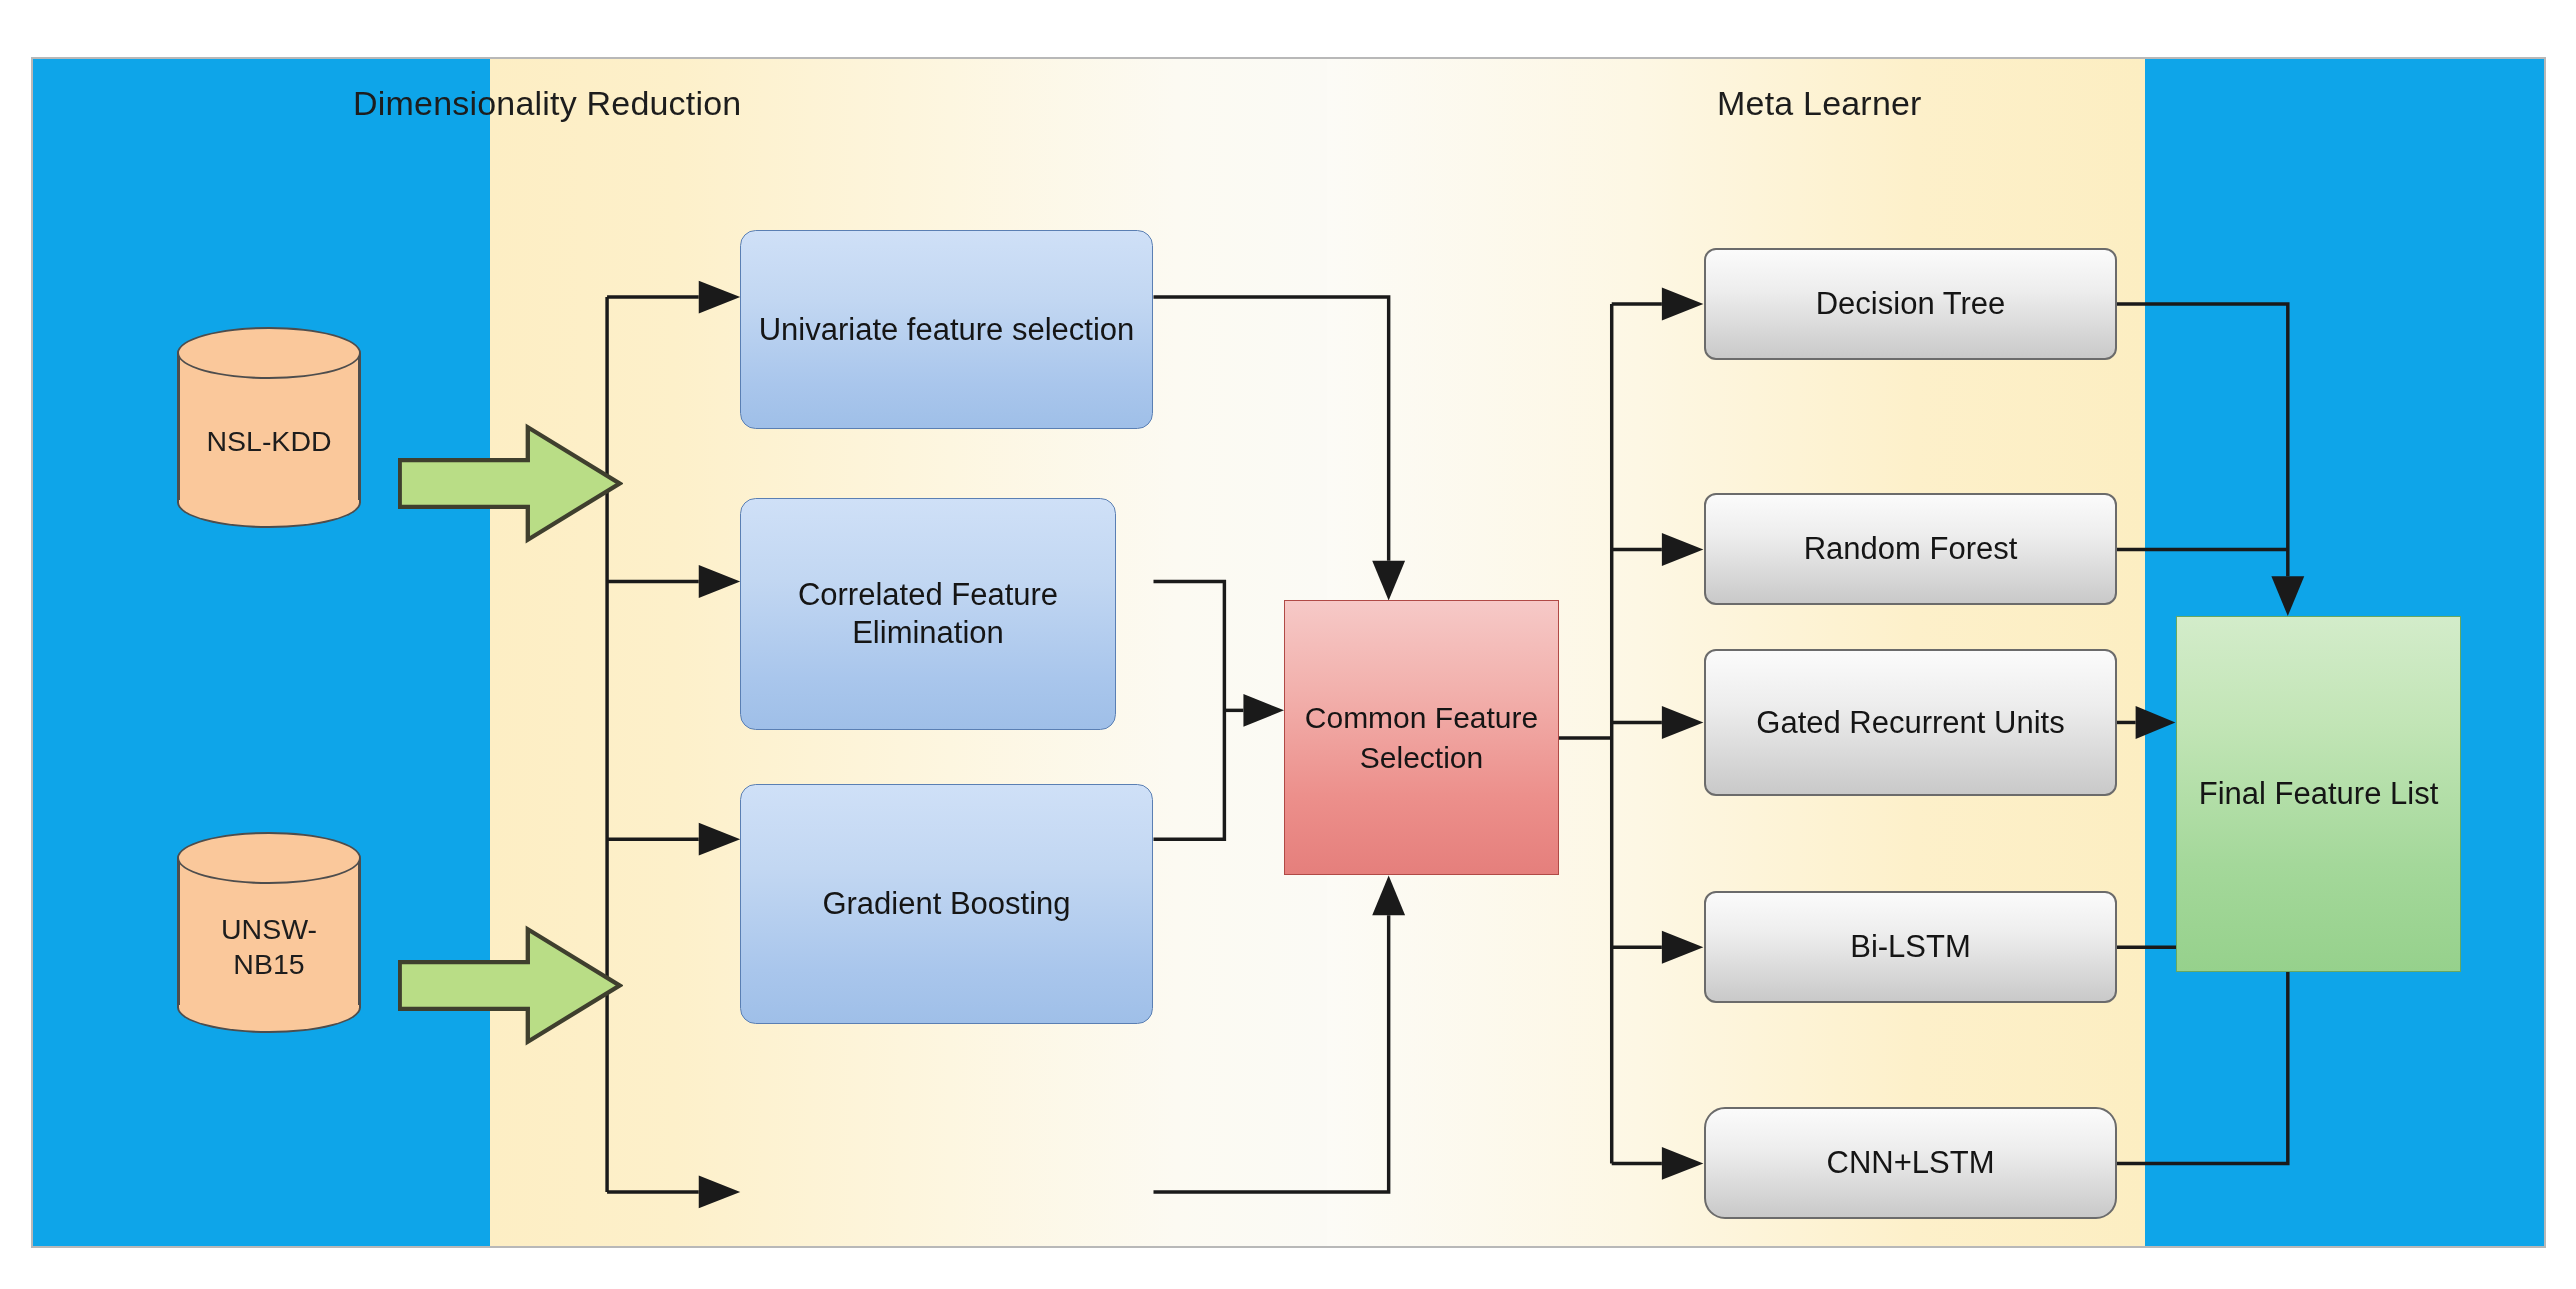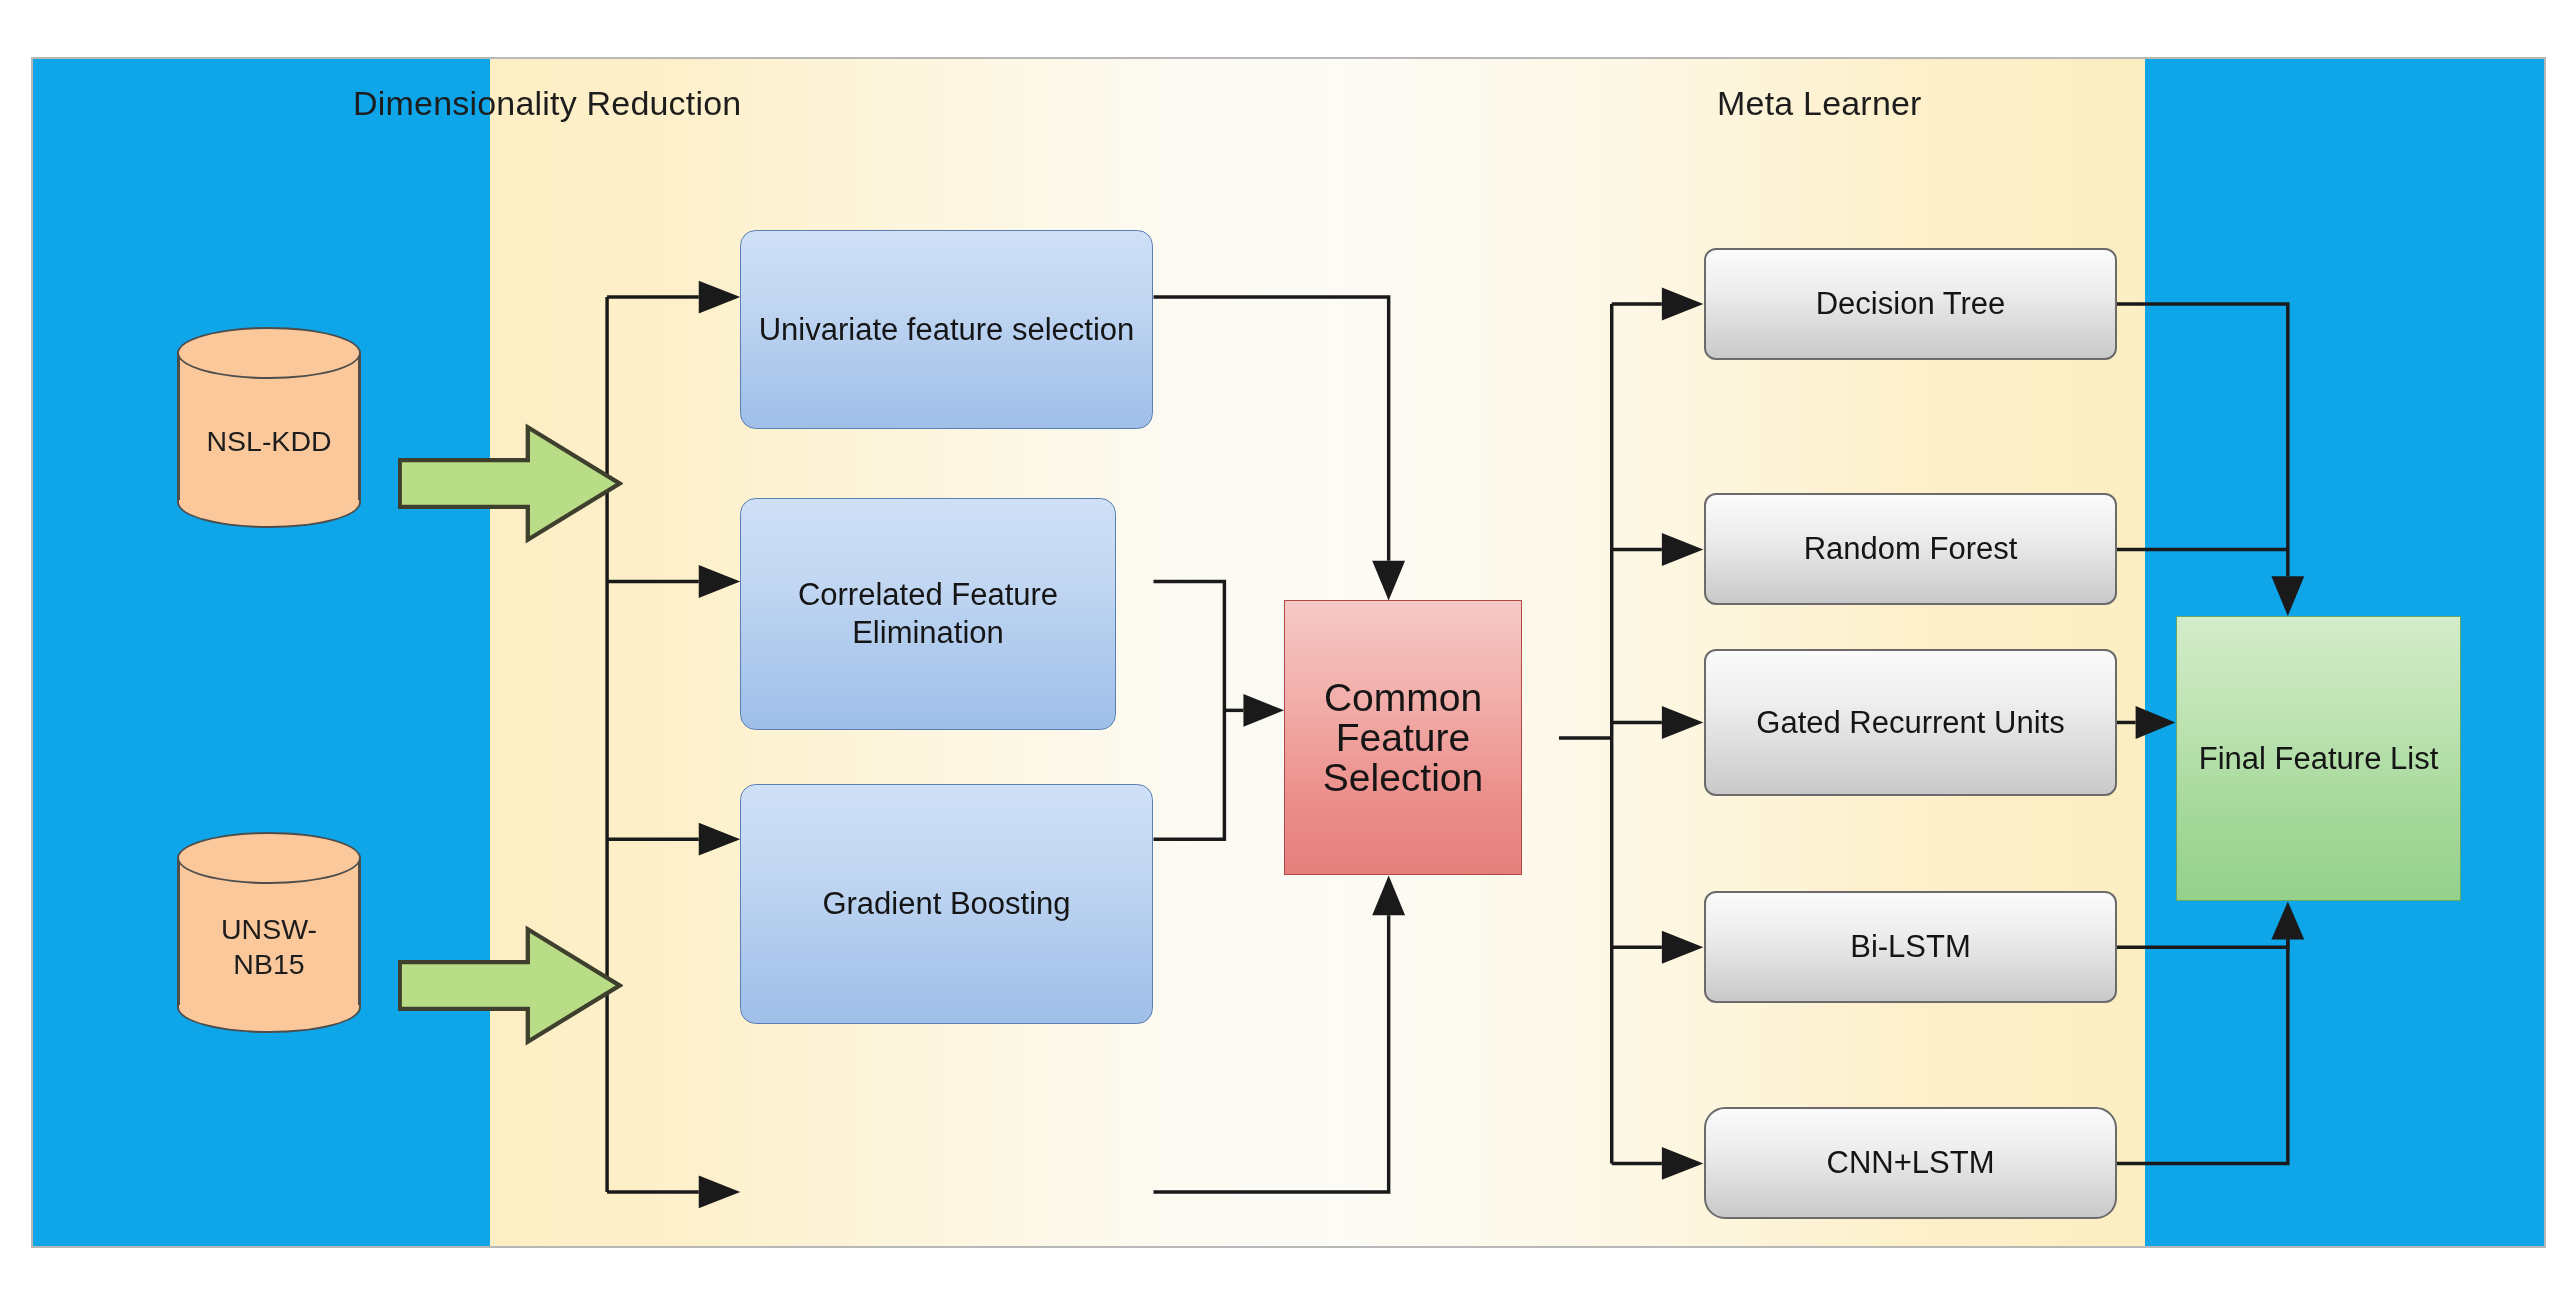--- a/index.html
+++ b/index.html
@@ -148,36 +148,36 @@
   }
   #box-decisiontree { left: 1671px; top: 189px;  width: 413px; height: 112px; }
   #box-randomforest { left: 1671px; top: 434px;  width: 413px; height: 112px; }
   #box-gru          { left: 1671px; top: 590px;  width: 413px; height: 147px; }
   #box-bilstm       { left: 1671px; top: 832px;  width: 413px; height: 112px; }
   #box-cnnlstm      { left: 1671px; top: 1048px; width: 413px; height: 112px; border-radius: 21px; }
 
   
   #box-commonfeature {
     position: absolute;
-    left: 1251px; top: 541px; width: 238px; height: 275px;
+    left: 1251px; top: 541px; width: 275px; height: 275px;
     border: 1.7px solid #b04a46;
     background: linear-gradient(to bottom, #f6c9c7 0%, #f2b1ad 32%, #ec8f8b 72%, #e57f7c 100%);
     box-sizing: border-box;
     display: flex;
     align-items: center;
     justify-content: center;
     text-align: center;
-    font-size: 39px;
+    font-size: 30px;
     color: #151515;
     line-height: 40px;
   }
   
   #box-finalfeature {
     position: absolute;
-    left: 2143px; top: 557px; width: 285px; height: 285px;
+    left: 2143px; top: 557px; width: 285px; height: 356px;
     border: 1.7px solid #66a862;
     background: linear-gradient(to bottom, #d3ecca 0%, #c2e5b6 30%, #a4d89a 70%, #96d18c 100%);
     box-sizing: border-box;
     display: flex;
     align-items: center;
     justify-content: center;
     text-align: center;
     font-size: 31px;
     color: #151515;
     line-height: 40px;

